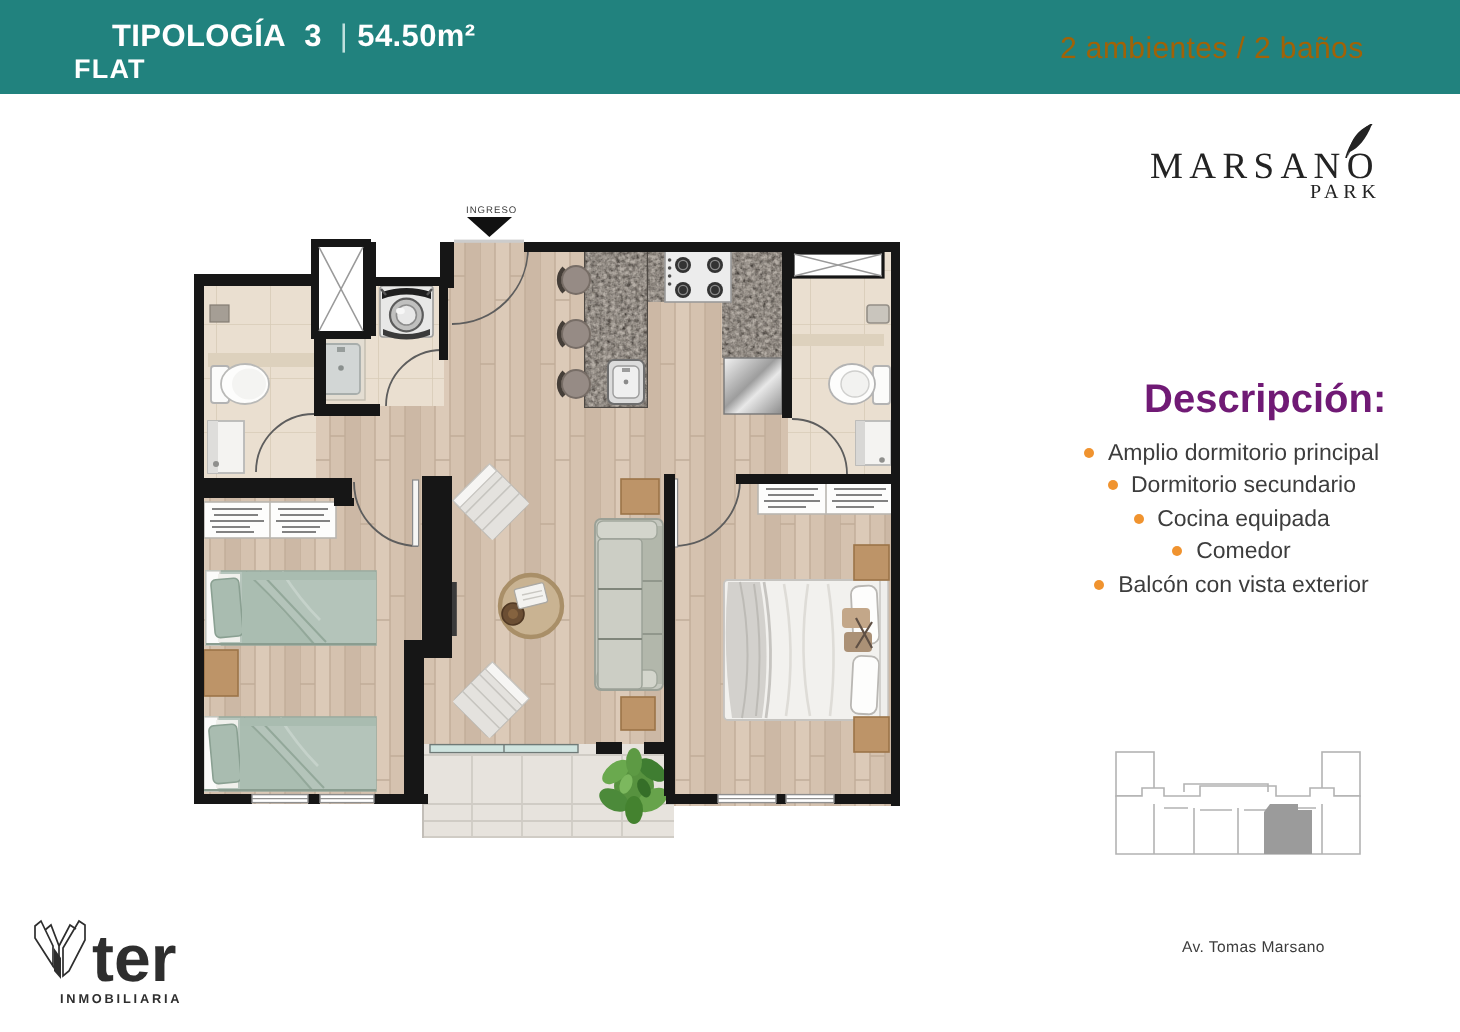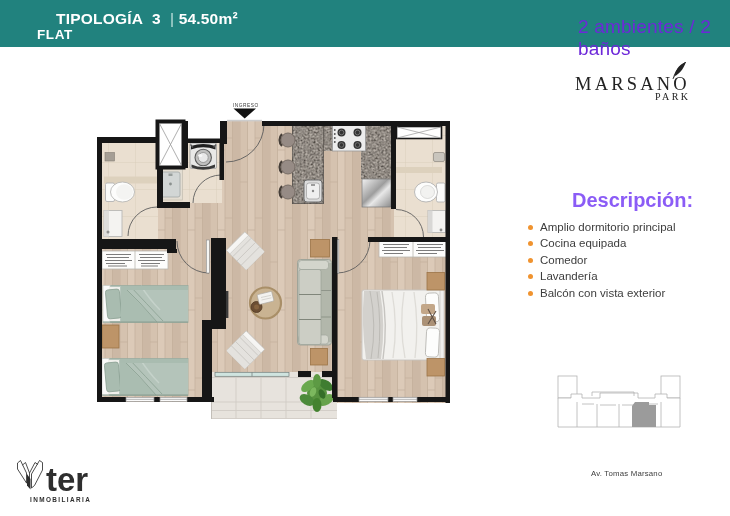--- a/index.html
+++ b/index.html
@@ -10,37 +10,37 @@
 </style>
 </head>
 <body>
 
 <div class="abs" style="left:0;top:0;width:730px;height:47px;background:#21827e;"></div>
 
 <div class="abs" style="left:37px;top:10px;color:#fff;font-size:15.5px;font-weight:bold;letter-spacing:.2px;margin-left:19px;">TIPOLOGÍA&nbsp; 3&nbsp; <span style="font-weight:400;color:#bfe0dd;">|</span> 54.50m²</div>
 
 <div class="abs" style="left:37px;top:27px;color:#fff;font-size:13.5px;font-weight:bold;letter-spacing:.6px;">FLAT</div>
 
-<div class="abs" style="left:530px;top:16px;color:#6d28d9;font-size:19px;letter-spacing:.2px;margin-left:48px;">2 ambientes / 2 baños</div>
+<div class="abs" style="left:530px;top:16px;color:#a16207;font-size:15px;letter-spacing:.2px;">2 ambientes / 2 baños</div>
 
 <div class="abs" style="left:575px;top:74px;width:120px;color:#232323;font-family:Liberation Serif, serif;font-size:18.5px;letter-spacing:3.2px;">MARSANO</div>
 <div class="abs" style="left:655px;top:91px;color:#232323;font-family:'Liberation Serif',serif;font-size:10px;letter-spacing:2.4px;">PARK</div>
 
 <svg class="abs" style="left:670px;top:62px;" width="18" height="17" viewBox="0 0 18 17">
   <path d="M4,16 C5,9 8,3 16,0 C13,8 9,12 5,14 Z" fill="#232323"></path>
   <path d="M3,17 C5,10 9,4 16,0" fill="none" stroke="#232323" stroke-width="0.9"></path>
 </svg>
 
-<div class="abs" style="left:572px;top:189px;color:#8b5cf6;font-size:20px;font-weight:bold;">Descripción:</div>
-
-<div class="abs" style="left:528px;top:219px;font-size:11.5px;color:#3d3d3d;line-height:16.4px;">
+<div class="abs" style="left:572px;top:189px;color:#701a75;font-size:20px;font-weight:bold;">Descripción:</div>
+
+<div class="abs" style="left:542px;top:219px;font-size:11.5px;color:#3d3d3d;line-height:16.4px;text-align:center;">
   <div><span class="blt"></span>Amplio dormitorio principal</div>
+  <div><span class="blt"></span>Dormitorio secundario</div>
   <div><span class="blt"></span>Cocina equipada</div>
   <div><span class="blt"></span>Comedor</div>
-  <div><span class="blt"></span>Lavandería</div>
   <div><span class="blt"></span>Balcón con vista exterior</div>
 </div>
 
 <svg class="abs" style="left:552px;top:372px;" width="135" height="62" viewBox="0 0 135 62">
   <g fill="#ffffff" stroke="#b3b3b3" stroke-width="0.8">
     <rect x="6" y="4" width="19" height="22"></rect>
     <rect x="109" y="4" width="19" height="22"></rect>
     <path d="M6,26 L6,55 L128,55 L128,26 L115,26 L115,22 L103,22 L103,26 L86,26 L86,21 L48,21 L48,26 L30,26 L30,22 L19,22 L19,26 Z"></path>
     <path d="M40,24 L40,20 L82,20 L82,24" fill="none"></path>
     <line x1="25" y1="30" x2="25" y2="55"></line>

